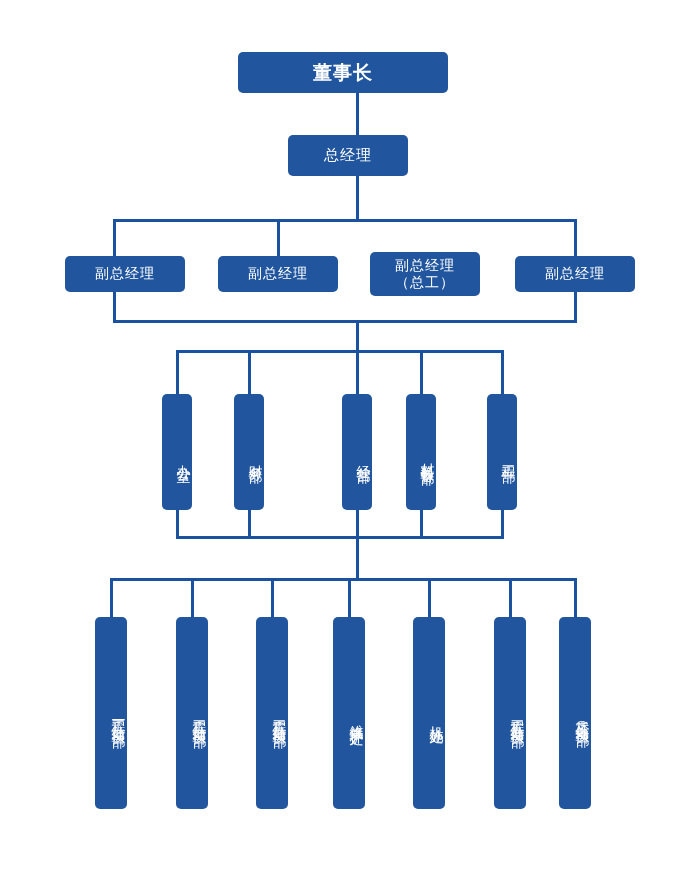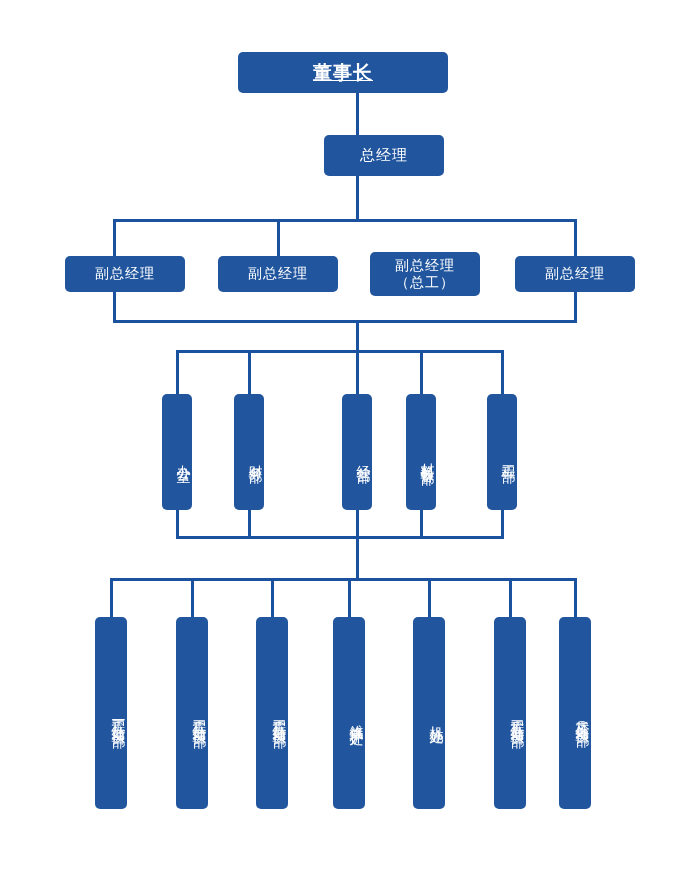--- a/index.html
+++ b/index.html
@@ -35,22 +35,22 @@
     writing-mode: horizontal-tb;
   }
   .box.v {            
     writing-mode: vertical-rl;
     text-orientation: upright;
     align-items: flex-start;
     justify-content: center;
     padding-top: 9px;
     letter-spacing: 2px;
   }
-  .lvl0 { font-size: 19px; font-weight: bold; text-decoration: underline; }
-  .lvl1 { font-size: 15px; margin-left: 36px; }
+  .lvl0 { font-size: 19px; font-weight: bold; }
+  .lvl1 { font-size: 15px; }
   .lvl2 { font-size: 14px; }
   .lvl3 { font-size: 14px; }
   .lvl4 { font-size: 14px; }
 
   
   .ln {
     position: absolute;
     background: #1A52A0;
     z-index: 1;
   }

